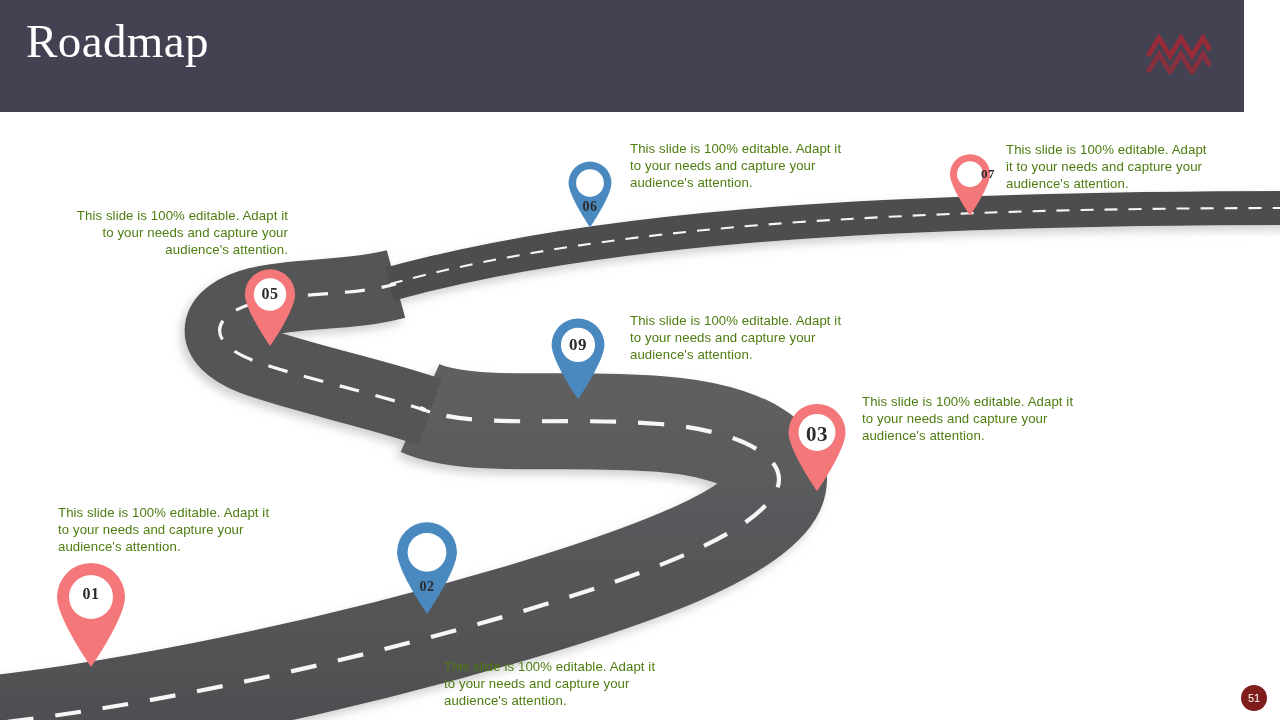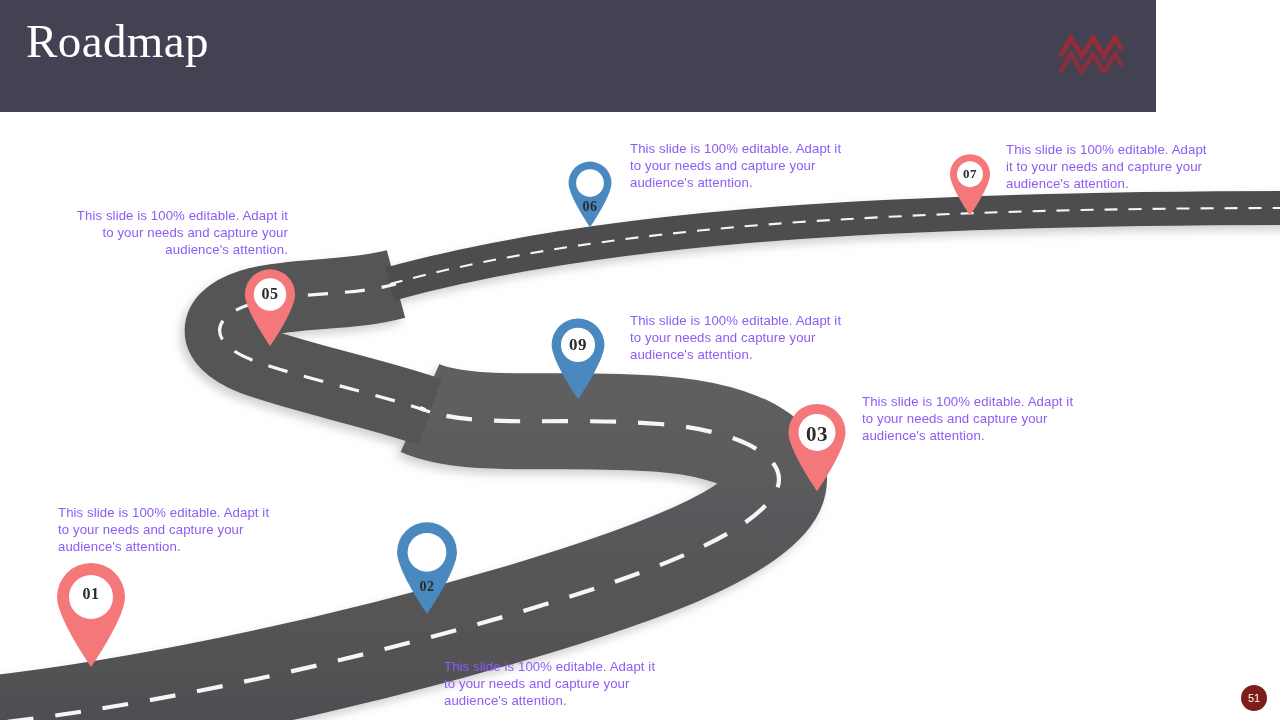--- a/index.html
+++ b/index.html
@@ -20,21 +20,21 @@
     width: 1280px;
     height: 720px;
     background: #ffffff;
     overflow: hidden;
   }
 
   
   #header {
     position: absolute;
     left: 0; top: 0;
-    width: 1156px;
+    width: 1244px;
     height: 112px;
     background: #434253;
   }
   #page-title {
     position: absolute;
     left: 26px;
     top: 14px;
     font-family: "Liberation Serif", "DejaVu Serif", serif;
     font-size: 47px;
     font-weight: 400;
@@ -76,21 +76,21 @@
     letter-spacing: 0.5px;
     pointer-events: none;
   }
 
   
   .desc {
     position: absolute;
     font-family: "Liberation Sans", sans-serif;
     font-size: 13.2px;
     line-height: 1.28;
-    color: #8b5cf6;
+    color: #4d7c0f;
     letter-spacing: 0.1px;
   }
   .desc.right-align { text-align: right; }
   .desc.left-align  { text-align: left; }
 
   
   #page-badge {
     position: absolute;
     right: 13px;
     bottom: 9px;
@@ -227,18 +227,18 @@
       <circle cx="42" cy="41" r="22" fill="#ffffff"></circle>
     </svg>
     <div class="pin-number" style="top:18px; font-size:14px;margin-top:24px;">06</div>
   </div>
 
   <div class="pin" style="left:970px; top:216px;">
     <svg class="pin-shape" width="50" height="66" viewBox="0 0 84 112">
       <path d="M42 111 C42 111, 8 62, 8 41 A34 34 0 1 1 76 41 C76 62, 42 111, 42 111 Z" fill="#f4777a"></path>
       <circle cx="42" cy="41" r="22" fill="#ffffff"></circle>
     </svg>
-    <div class="pin-number" style="top:16px; font-size:13px;">07</div>
+    <div class="pin-number" style="top:16px; font-size:13px;text-align:right;">07</div>
   </div>
 
   <div id="page-badge">51</div>
 
 </div>
 
 </body></html>

